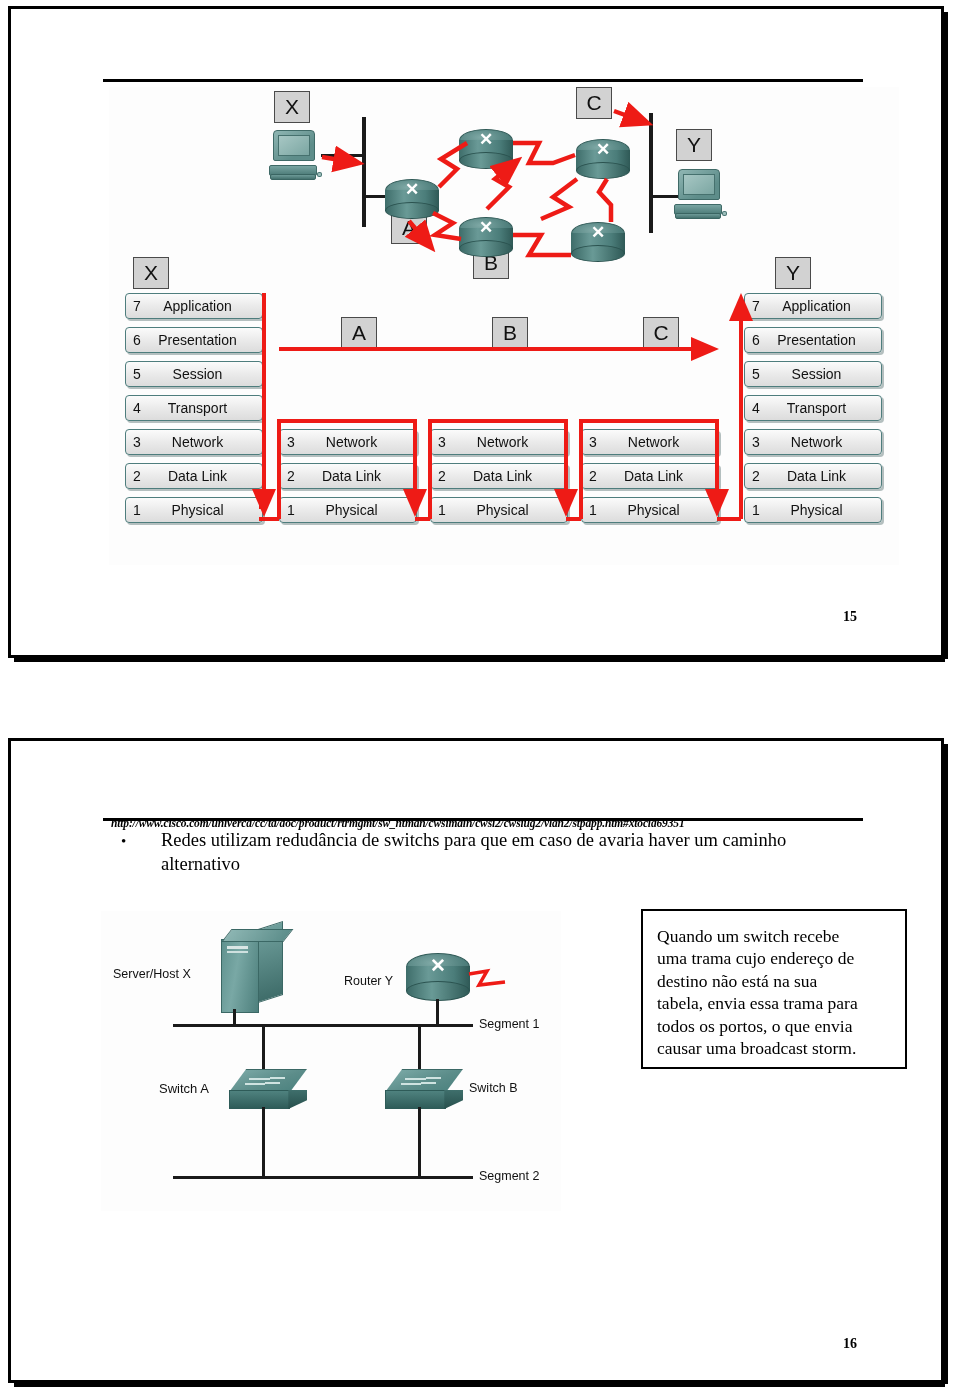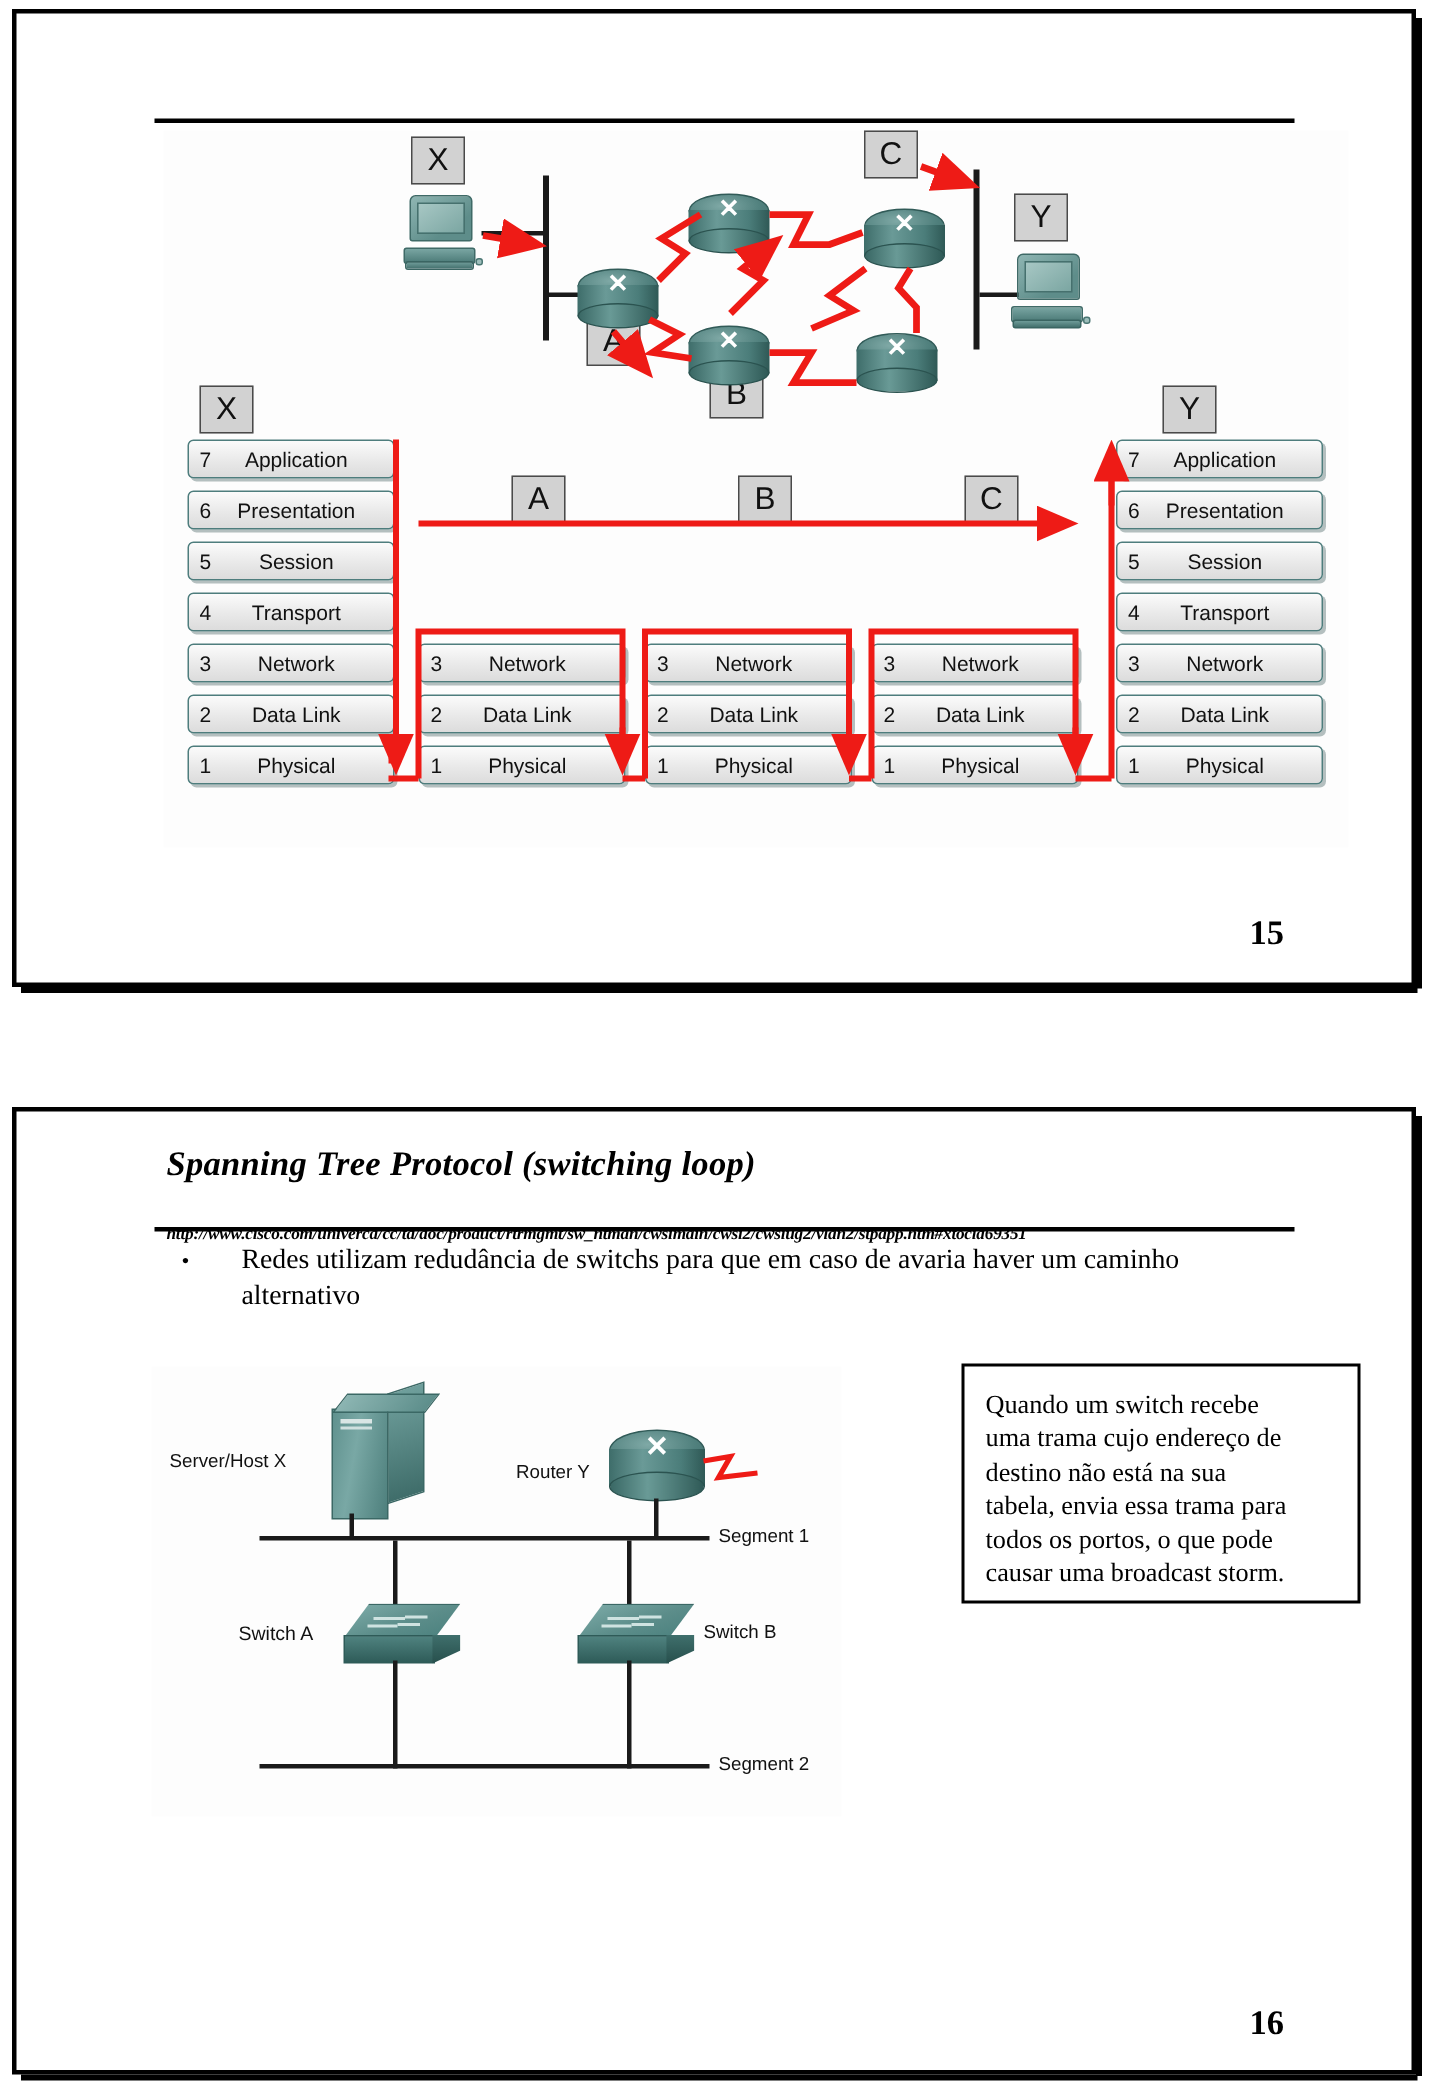--- a/index.html
+++ b/index.html
@@ -22,21 +22,21 @@
   .s-url{position:absolute;left:100px;top:48px;font-size:11.5px;font-weight:bold;font-style:italic;
          letter-spacing:-0.15px;white-space:nowrap;margin-top:28px;}
   .rule{position:absolute;background:#000;}
   #rule1{left:92px;top:70px;width:760px;height:3px;}
   #rule2{left:92px;top:77px;width:760px;height:3px;}
 
   .bullet-row{position:absolute;left:110px;top:88px;width:700px;font-size:18.5px;line-height:1.28;}
   .bullet-row .dot{position:absolute;left:0;top:3px;font-size:15px;}
   .bullet-row .txt{display:block;margin-left:40px;}
 
-  .pagenum{position:absolute;font-weight:bold;font-size:23px;}
+  .pagenum{position:absolute;font-weight:bold;font-size:14px;margin-left:10px;}
 
   
   .diagram{position:absolute;background:#fdfdfd;}
   .lbl{position:absolute;font-family:"Liberation Sans",sans-serif;color:#111;white-space:nowrap;}
 
   
   .chip{position:absolute;background:#d2d2d2;border:1px solid #4a4a4a;
         font-family:"Liberation Sans",sans-serif;text-align:center;color:#111;}
 
   
@@ -340,21 +340,20 @@
         </g>
       </svg>
 
     </div>
 
     <div class="pagenum" style="left:822px;top:600px;">15</div>
   </div>
 
   <div class="slide" id="slide2">
 
-    <div class="s-title" id="t2">Spanning Tree Protocol (switching loop)</div>
     <div class="s-url">http://www.cisco.com/univercd/cc/td/doc/product/rtrmgmt/sw_ntman/cwsimain/cwsi2/cwsiug2/vlan2/stpapp.htm#xtocid69351</div>
     <div class="rule" id="rule2"></div>
 
     <div class="bullet-row">
       <span class="dot">•</span>
       <span class="txt">Redes utilizam redudância de switchs para que em caso de avaria haver um caminho alternativo</span>
     </div>
 
     <div class="diagram" style="left:90px;top:170px;width:460px;height:300px;">
 
@@ -416,21 +415,21 @@
       <div class="lbl" style="left:378px;top:258px;font-size:12.5px;">Segment 2</div>
     </div>
 
     <div style="position:absolute;left:630px;top:168px;width:266px;height:160px;
                 border:2px solid #000;background:#fff;box-sizing:border-box;
                 padding:14px 12px 0 14px;font-size:17.5px;line-height:1.28;">
       <div>Quando um switch recebe</div>
       <div>uma trama cujo endereço de</div>
       <div>destino não está na sua</div>
       <div>tabela, envia essa trama para</div>
-      <div>todos os portos, o que pode</div>
+      <div>todos os portos, o que envia</div>
       <div>
         <span>causar uma </span><span style="">broadcast storm</span><span>.</span>
       </div>
     </div>
 
     <div class="pagenum" style="left:822px;top:595px;">16</div>
   </div>
 
 </div>
 

